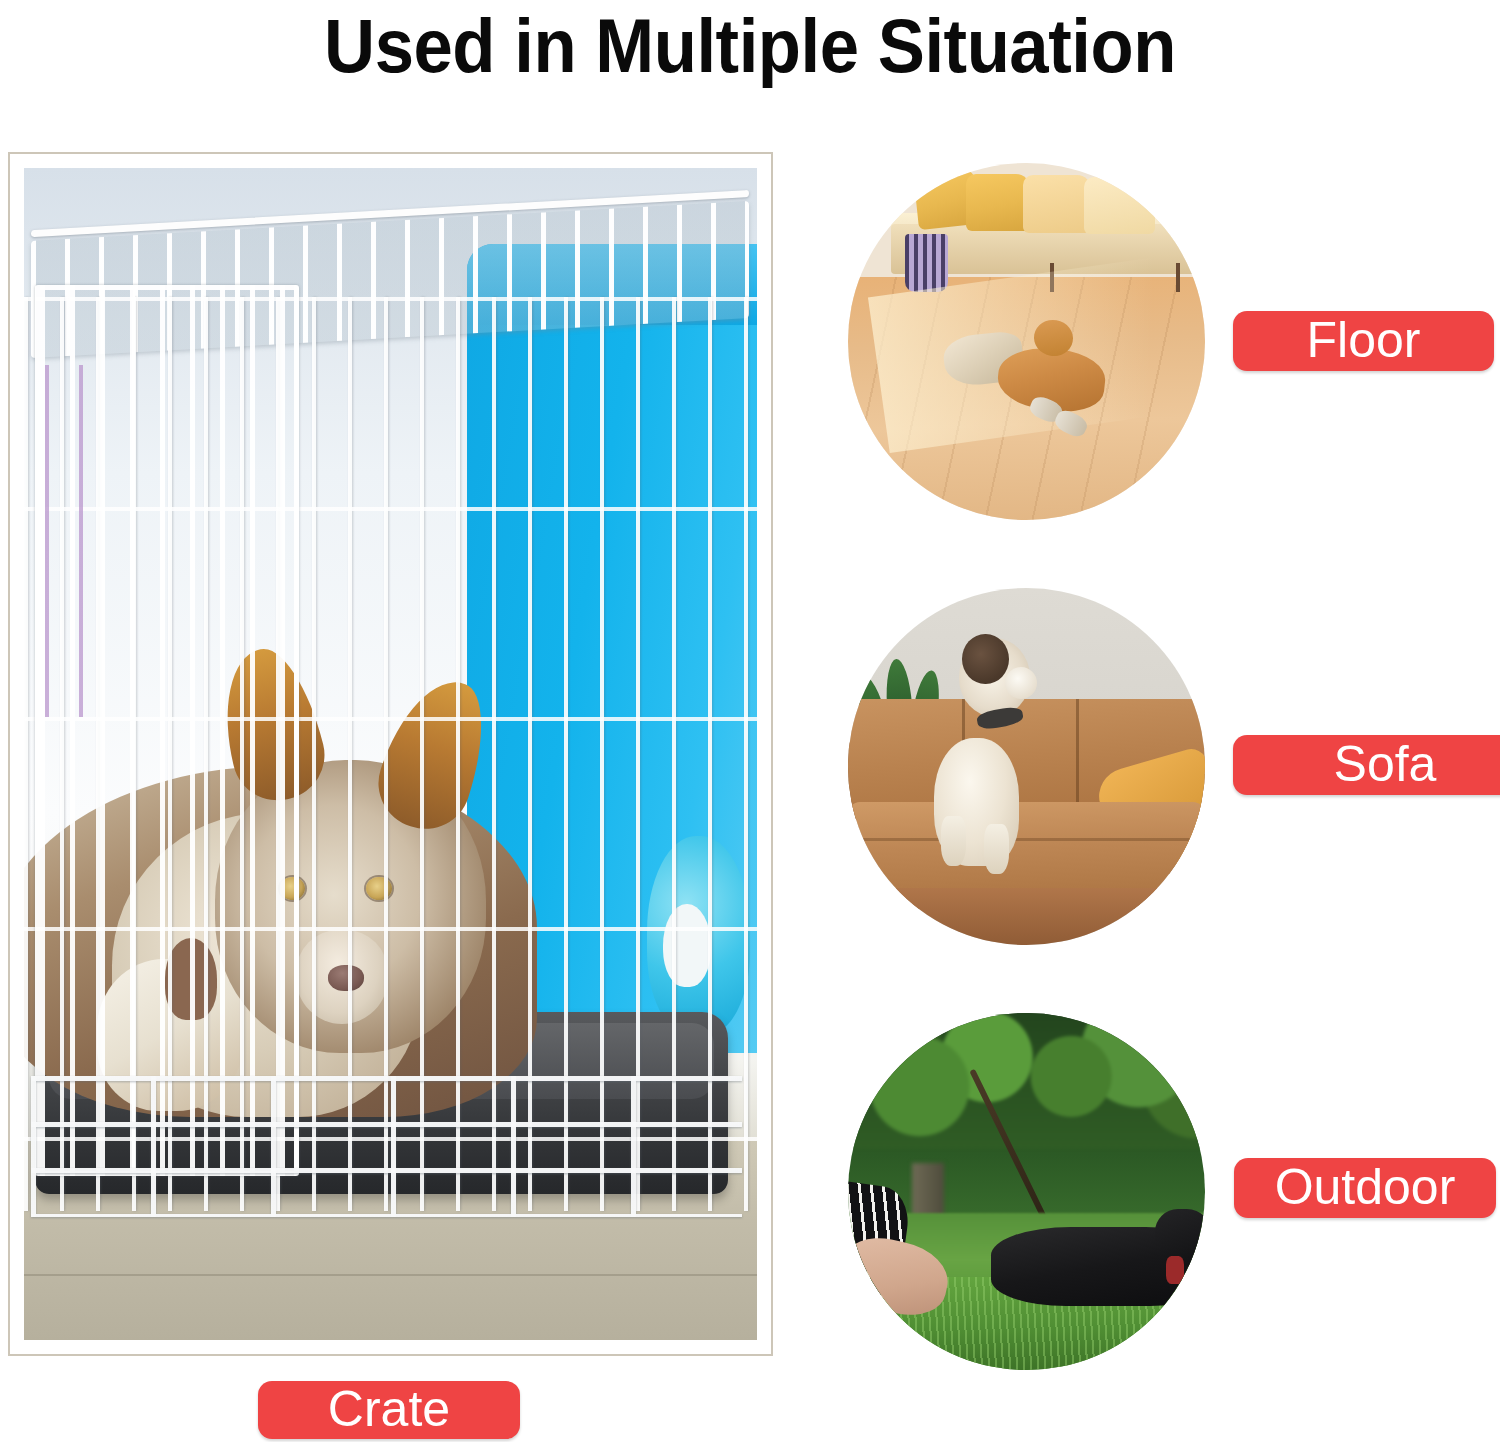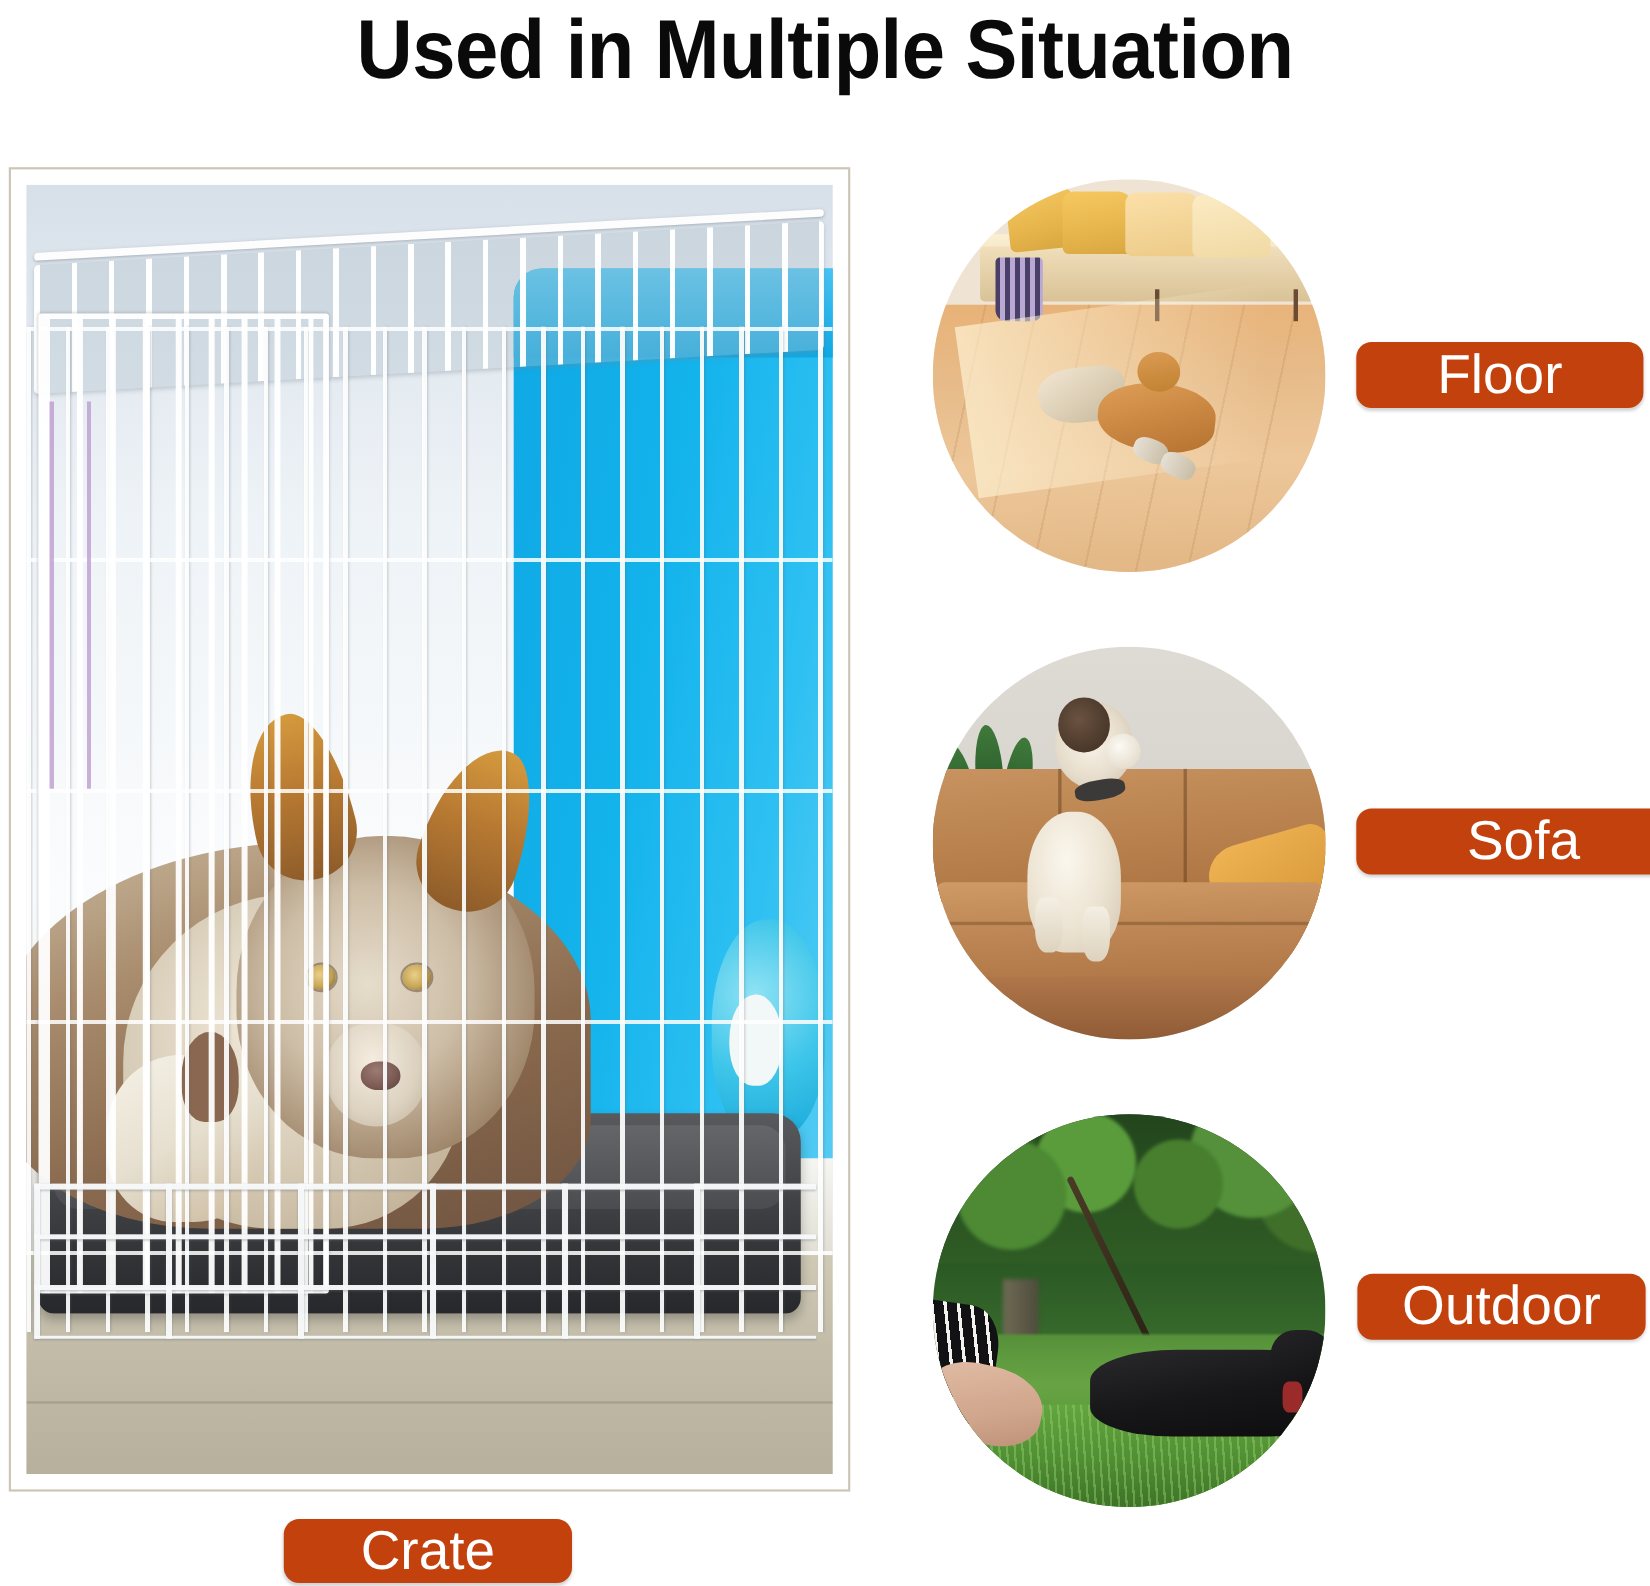--- a/index.html
+++ b/index.html
@@ -487,21 +487,21 @@
     position:absolute; left:-8%; top:48%;
     width:24%; height:32%;
     background: repeating-linear-gradient(76deg,#121214 0px,#121214 9px,#f3f2ee 9px,#f3f2ee 12px);
     border-radius: 14% 34% 30% 16%;
     transform: rotate(8deg);
   }
 
   
   .pill {
     position: absolute;
-    background: #c2410c;
+    background: #ef4444;
     border-radius: 14px;
     color: #ffffff;
     font-size: 50px;
     font-weight: 500;
     text-align: center;
     white-space: nowrap;
     box-shadow: 0 2px 3px rgba(0,0,0,.18);
   }
   #label-floor   { left: 1233px; top: 311px;  width: 261px; height: 60px; line-height: 58px; }
   #label-sofa    { left: 1233px; top: 735px;  width: 304px; height: 60px; line-height: 58px; }

